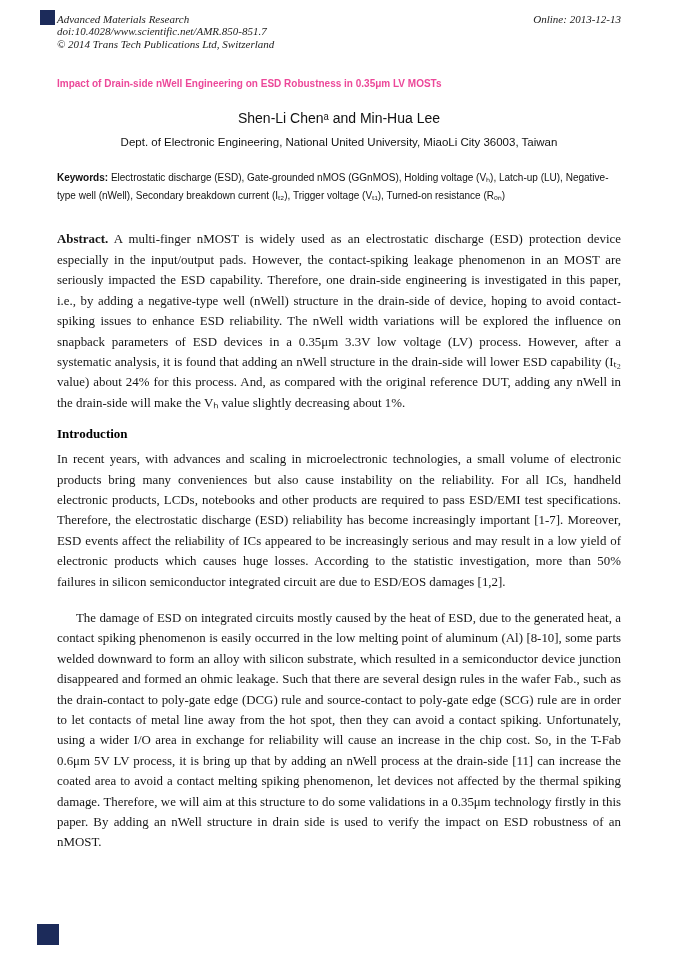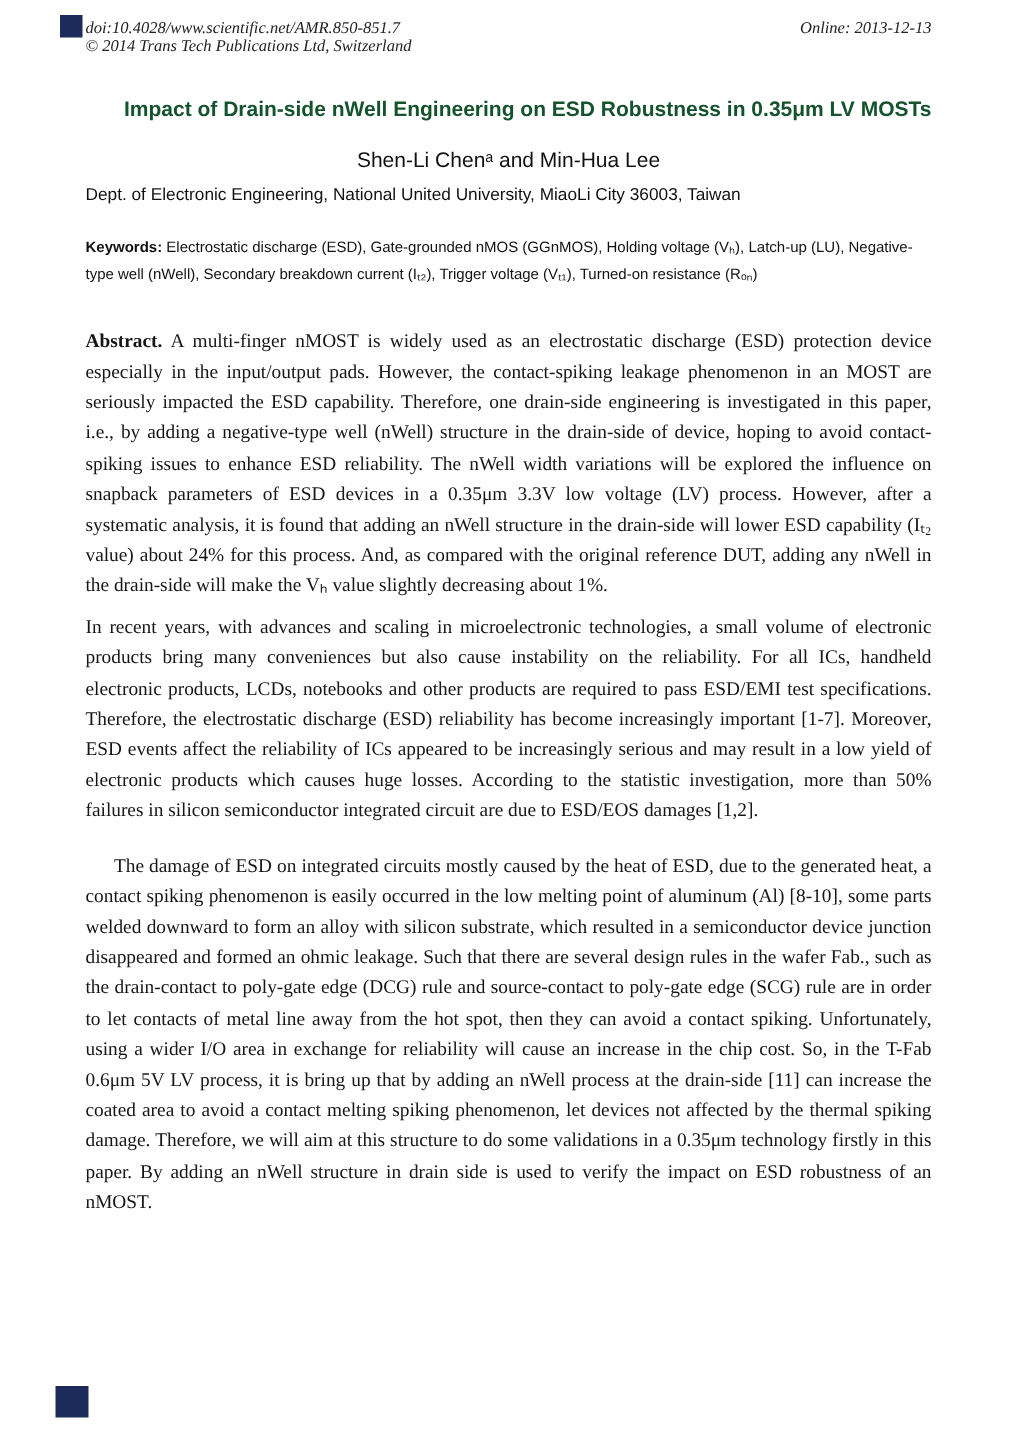--- a/index.html
+++ b/index.html
@@ -30,37 +30,37 @@
     font-size: 11px;
     line-height: 12.3px;
     color: #222;
   }
   .journal-header .header-left div { white-space: nowrap; }
   .journal-header .header-right { white-space: nowrap; }
 
   .paper-title {
     font-family: "Liberation Sans", sans-serif;
     font-weight: bold;
-    font-size: 14px;
+    font-size: 10px;
     line-height: 22px;
-    text-align: right;
+    text-align: left;
     margin: 23px 0 0 0;
-    color: #14532d;
+    color: #ec4899;
   }
   .authors {
     font-family: Liberation Sans, sans-serif;
     font-size: 14px;
     text-align: center;
     margin: 15px 0 0 0;
     color: #111;
   }
   .affiliation {
     font-family: "Liberation Sans", sans-serif;
     font-size: 11.5px;
-    text-align: left;
+    text-align: center;
     margin: 10px 0 0 0;
     color: #111;
   }
   .email {
     font-family: "Liberation Sans", sans-serif;
     font-size: 11.5px;
     text-align: center;
     margin: 9px 0 0 0;
     color: #111;
   }
@@ -101,35 +101,37 @@
 </head>
 <body>
 
 <div class="page">
 
   <div class="corner-mark top"></div>
   <div class="corner-mark bottom"></div>
 
   <div class="journal-header">
     <div class="header-left">
+      <div>Advanced Materials Research</div>
       <div>doi:10.4028/www.scientific.net/AMR.850-851.7</div>
       <div>© 2014 Trans Tech Publications Ltd, Switzerland</div>
     </div>
     <div class="header-right">Online: 2013-12-13</div>
   </div>
 
   <h1 class="paper-title">Impact of Drain-side nWell Engineering on ESD Robustness in 0.35μm LV MOSTs</h1>
 
   <p class="authors">Shen-Li Chenᵃ and Min-Hua Lee</p>
 
   <p class="affiliation">Dept. of Electronic Engineering, National United University, MiaoLi City 36003, Taiwan</p>
 
 
   <p class="keywords"><b>Keywords:</b> <span>Electrostatic discharge (ESD), Gate-grounded nMOS (GGnMOS), Holding voltage (Vₕ), Latch-up (LU), Negative-type well (nWell), Secondary breakdown current (Iₜ₂), Trigger voltage (Vₜ₁), Turned-on resistance (Rₒₙ)</span></p>
 
   <p class="abstract"><b>Abstract.</b> <span>A multi-finger nMOST is widely used as an electrostatic discharge (ESD) protection device especially in the input/output pads. However, the contact-spiking leakage phenomenon in an MOST are seriously impacted the ESD capability. Therefore, one drain-side engineering is investigated in this paper, i.e., by adding a negative-type well (nWell) structure in the drain-side of device, hoping to avoid contact-spiking issues to enhance ESD reliability. The nWell width variations will be explored the influence on snapback parameters of ESD devices in a 0.35μm 3.3V low voltage (LV) process. However, after a systematic analysis, it is found that adding an nWell structure in the drain-side will lower ESD capability (Iₜ₂ value) about 24% for this process. And, as compared with the original reference DUT, adding any nWell in the drain-side will make the Vₕ value slightly decreasing about 1%.</span></p>
 
+  <h2 class="section-heading">Introduction</h2>
 
   <p class="body-para">In recent years, with advances and scaling in microelectronic technologies, a small volume of electronic products bring many conveniences but also cause instability on the reliability. For all ICs, handheld electronic products, LCDs, notebooks and other products are required to pass ESD/EMI test specifications. Therefore, the electrostatic discharge (ESD) reliability has become increasingly important [1-7]. Moreover, ESD events affect the reliability of ICs appeared to be increasingly serious and may result in a low yield of electronic products which causes huge losses. According to the statistic investigation, more than 50% failures in silicon semiconductor integrated circuit are due to ESD/EOS damages [1,2].</p>
 
   <p class="body-para indented">The damage of ESD on integrated circuits mostly caused by the heat of ESD, due to the generated heat, a contact spiking phenomenon is easily occurred in the low melting point of aluminum (Al) [8-10], some parts welded downward to form an alloy with silicon substrate, which resulted in a semiconductor device junction disappeared and formed an ohmic leakage. Such that there are several design rules in the wafer Fab., such as the drain-contact to poly-gate edge (DCG) rule and source-contact to poly-gate edge (SCG) rule are in order to let contacts of metal line away from the hot spot, then they can avoid a contact spiking. Unfortunately, using a wider I/O area in exchange for reliability will cause an increase in the chip cost. So, in the T-Fab 0.6μm 5V LV process, it is bring up that by adding an nWell process at the drain-side [11] can increase the coated area to avoid a contact melting spiking phenomenon, let devices not affected by the thermal spiking damage. Therefore, we will aim at this structure to do some validations in a 0.35μm technology firstly in this paper. By adding an nWell structure in drain side is used to verify the impact on ESD robustness of an nMOST.</p>
 
 </div>
 
 </body></html>

